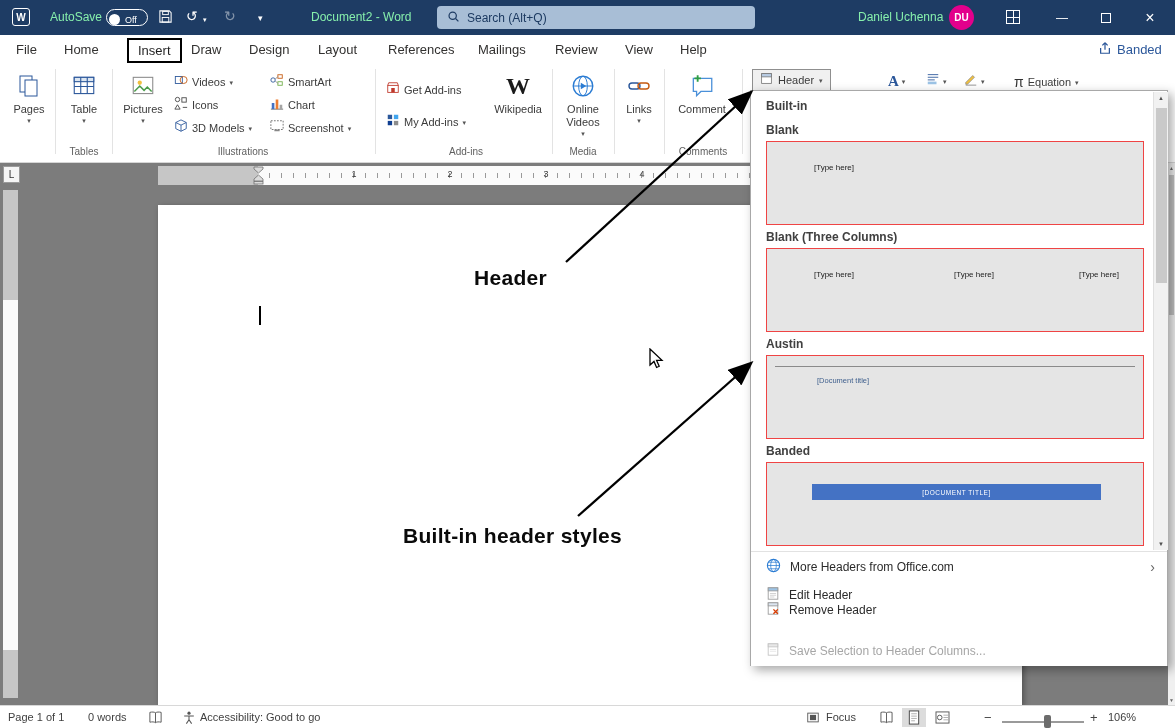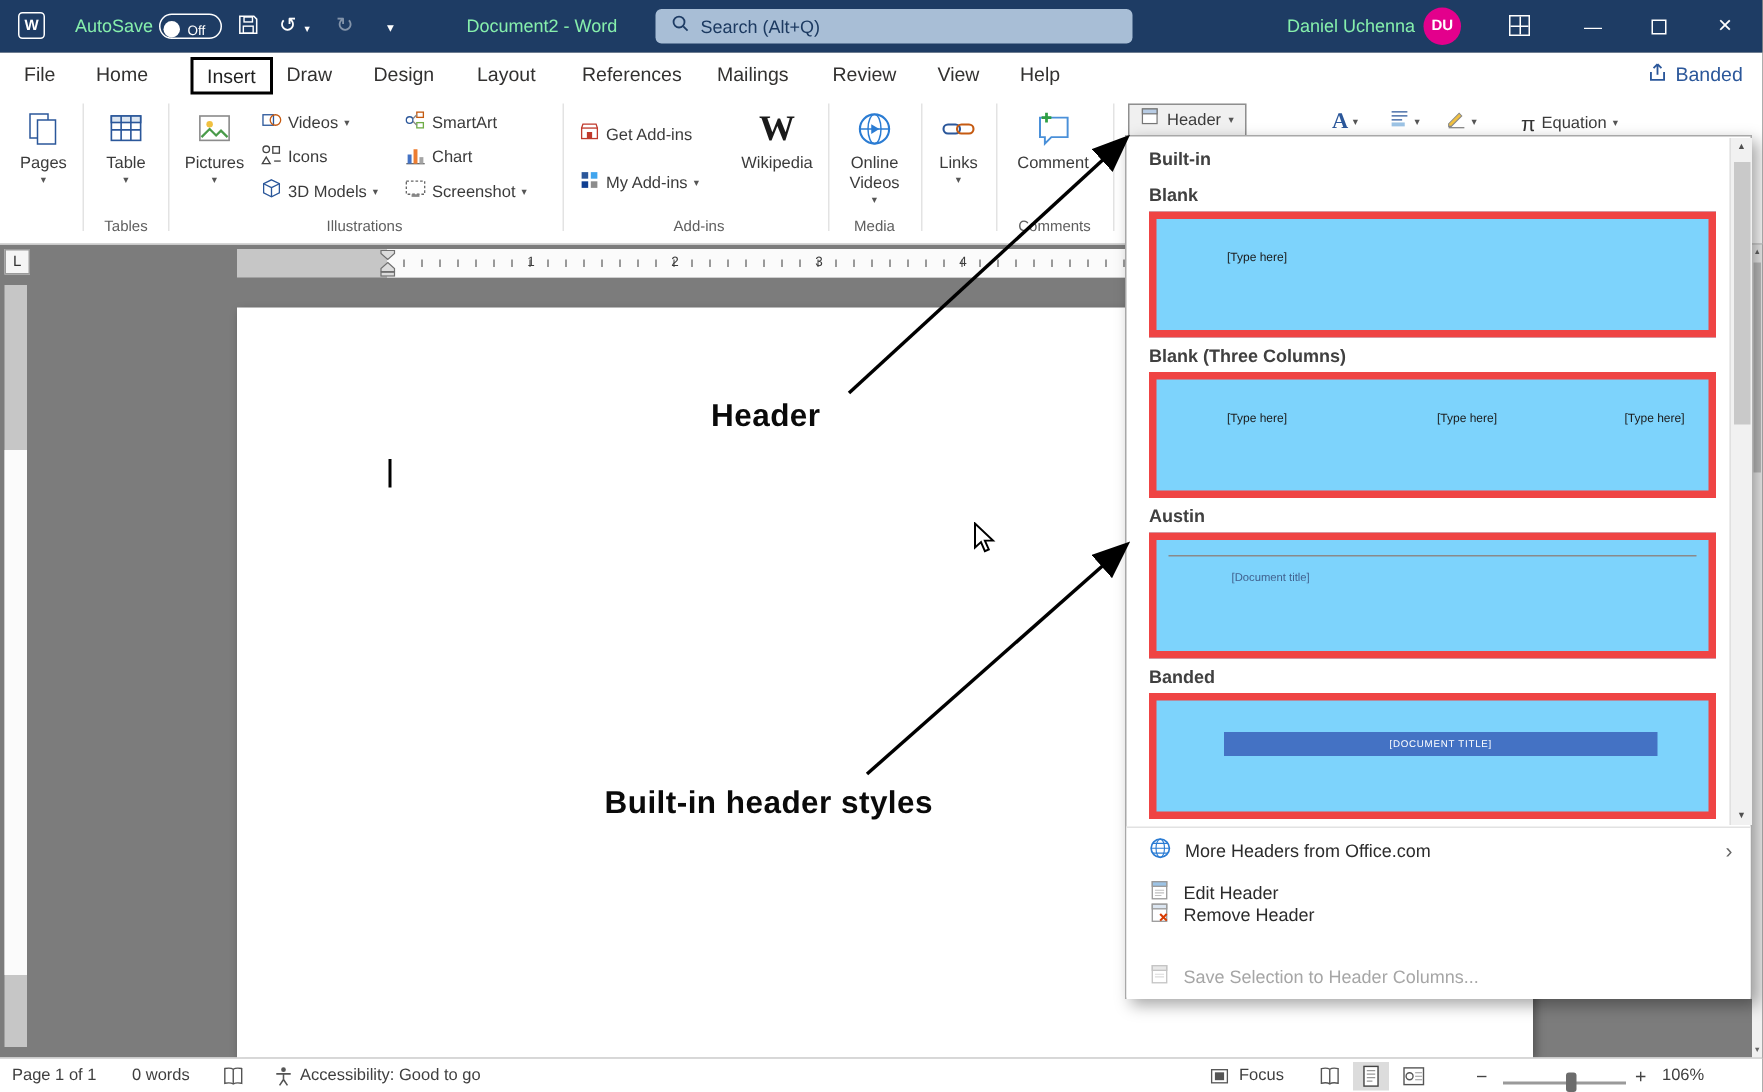--- a/index.html
+++ b/index.html
@@ -60,21 +60,21 @@
   .caret{position:absolute;left:259px;top:143px;width:2px;height:19px;background:#000;}
   .docscroll{position:absolute;left:1168px;top:0;width:7px;height:542px;background:#f0f0f0;}
   .docscroll .arr{position:absolute;left:0;width:7px;text-align:center;font-size:5px;color:#666;}
   .docscroll .thumb{position:absolute;left:1px;top:12px;width:5px;height:140px;background:#c1c1c1;}
 
   
   .dropdown{position:absolute;left:750px;top:90px;width:418px;height:576px;background:#fff;border:1px solid #a8a8a8;box-shadow:4px 4px 10px rgba(0,0,0,.35);z-index:50;}
   .dd-heading{position:absolute;left:15px;top:8px;font-size:12px;font-weight:bold;color:#404040;}
   .gal-entry{position:absolute;left:15px;width:378px;cursor:pointer;}
   .gal-name{font-size:12px;font-weight:bold;color:#404040;margin-bottom:4px;}
-  .gal-box{position:relative;height:84px;border:5px solid #ef4444;background:#7dd3fc;}
+  .gal-box{position:relative;height:84px;border:1px solid #ef4444;background:#e5e5e5;}
   .ph{position:absolute;font-size:8px;color:#1a1a1a;white-space:nowrap;}
   .ph.blue{color:#41618e;font-size:7.5px;}
   .aus-line{position:absolute;left:8px;right:8px;top:10px;border-top:1px solid #8a8a8a;}
   .band{position:absolute;left:45px;top:21px;width:289px;height:16px;background:#4472c4;display:flex;align-items:center;justify-content:center;}
   .bandtext{font-size:6.5px;color:#fff;letter-spacing:.5px;white-space:nowrap;}
   .dd-scroll{position:absolute;left:402px;top:1px;width:15px;height:458px;background:#f1f1f1;border-left:1px solid #e0e0e0;}
   .scr-arrow{position:absolute;left:0;width:14px;text-align:center;font-size:6px;color:#505050;}
   .scr-thumb{position:absolute;left:2px;top:16px;width:11px;height:175px;background:#c9c9c9;}
   .dd-menu{position:absolute;left:0;top:460px;width:100%;height:115px;border-top:1px solid #e2e2e2;background:#fff;}
   .mi{position:absolute;left:0;width:100%;height:28px;display:flex;align-items:center;padding-left:15px;gap:9px;font-size:12px;color:#2b2b2b;cursor:pointer;}

